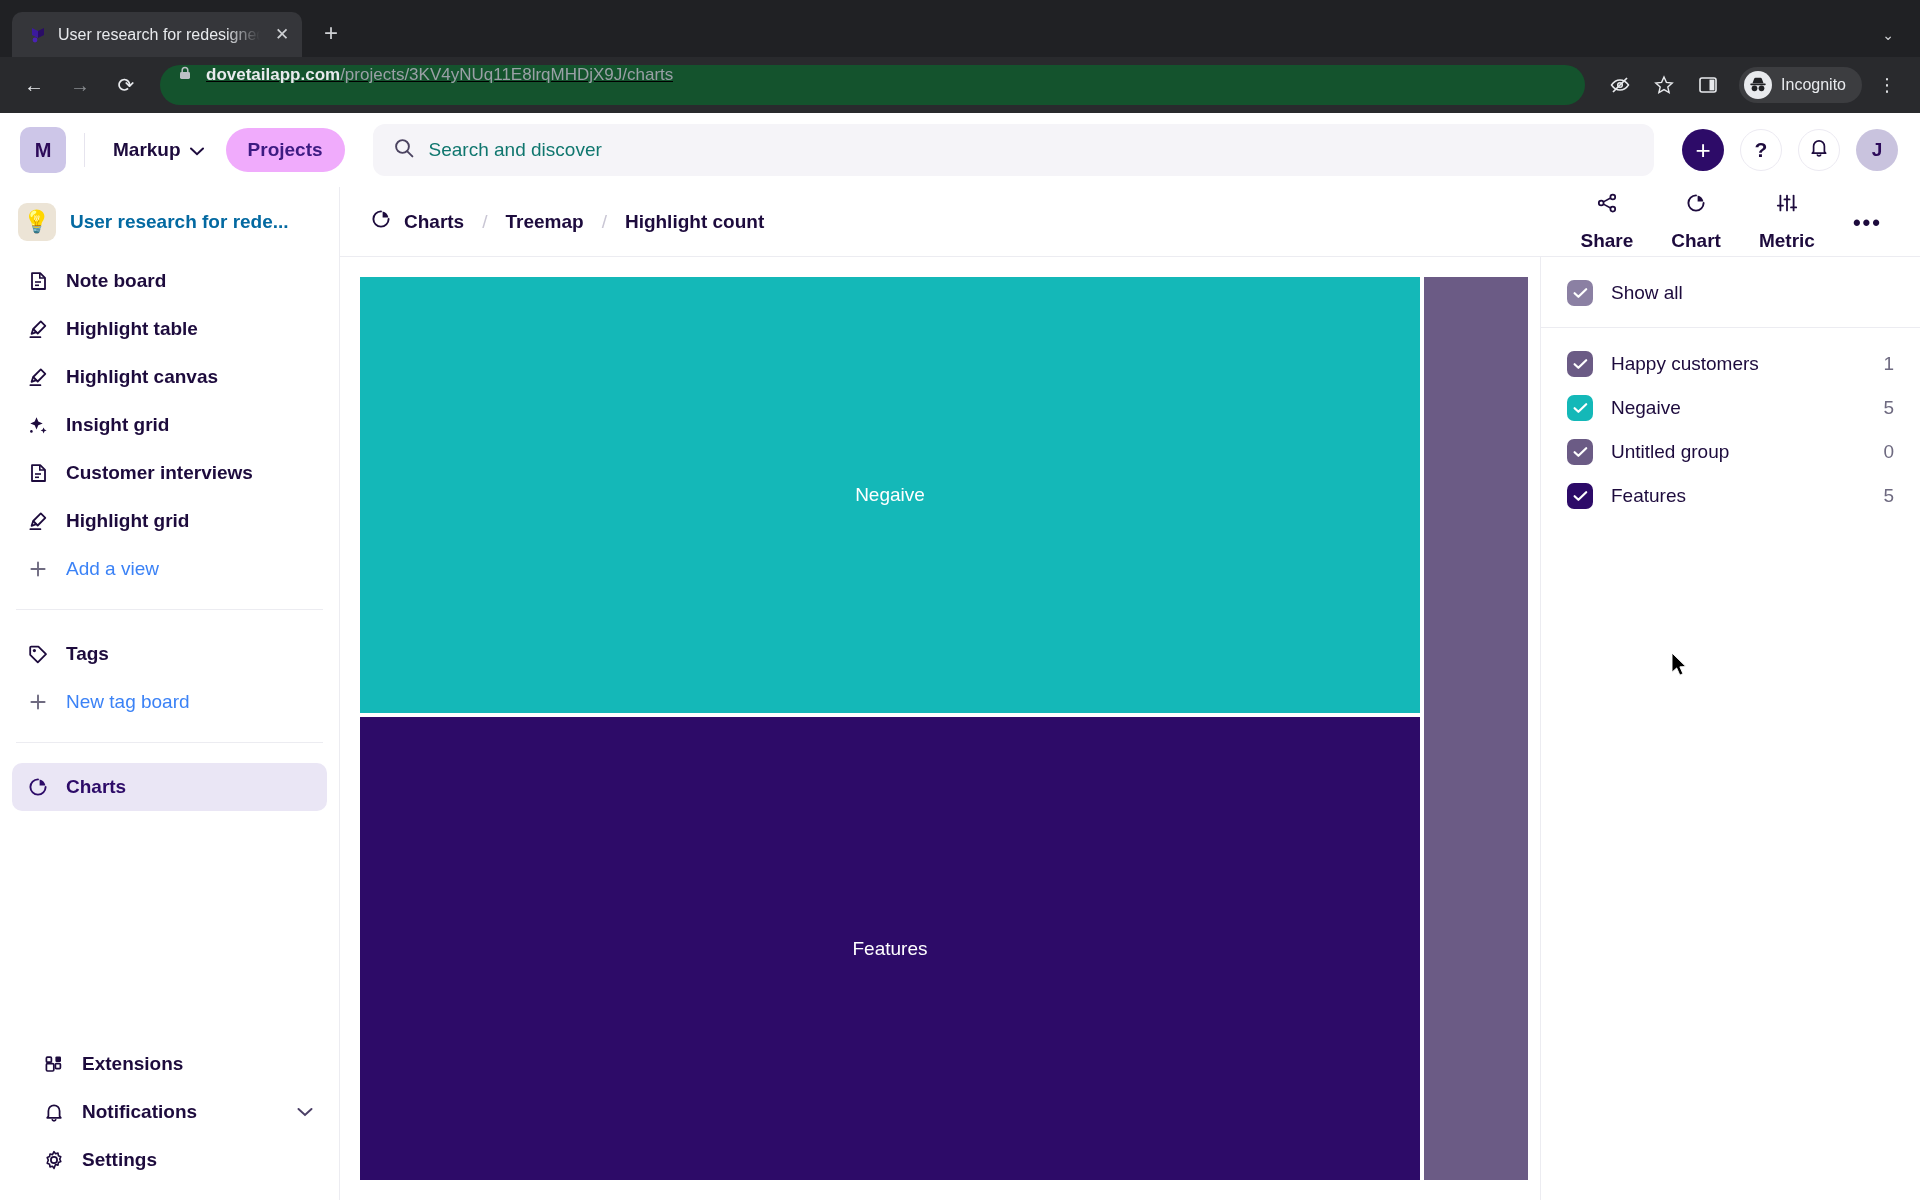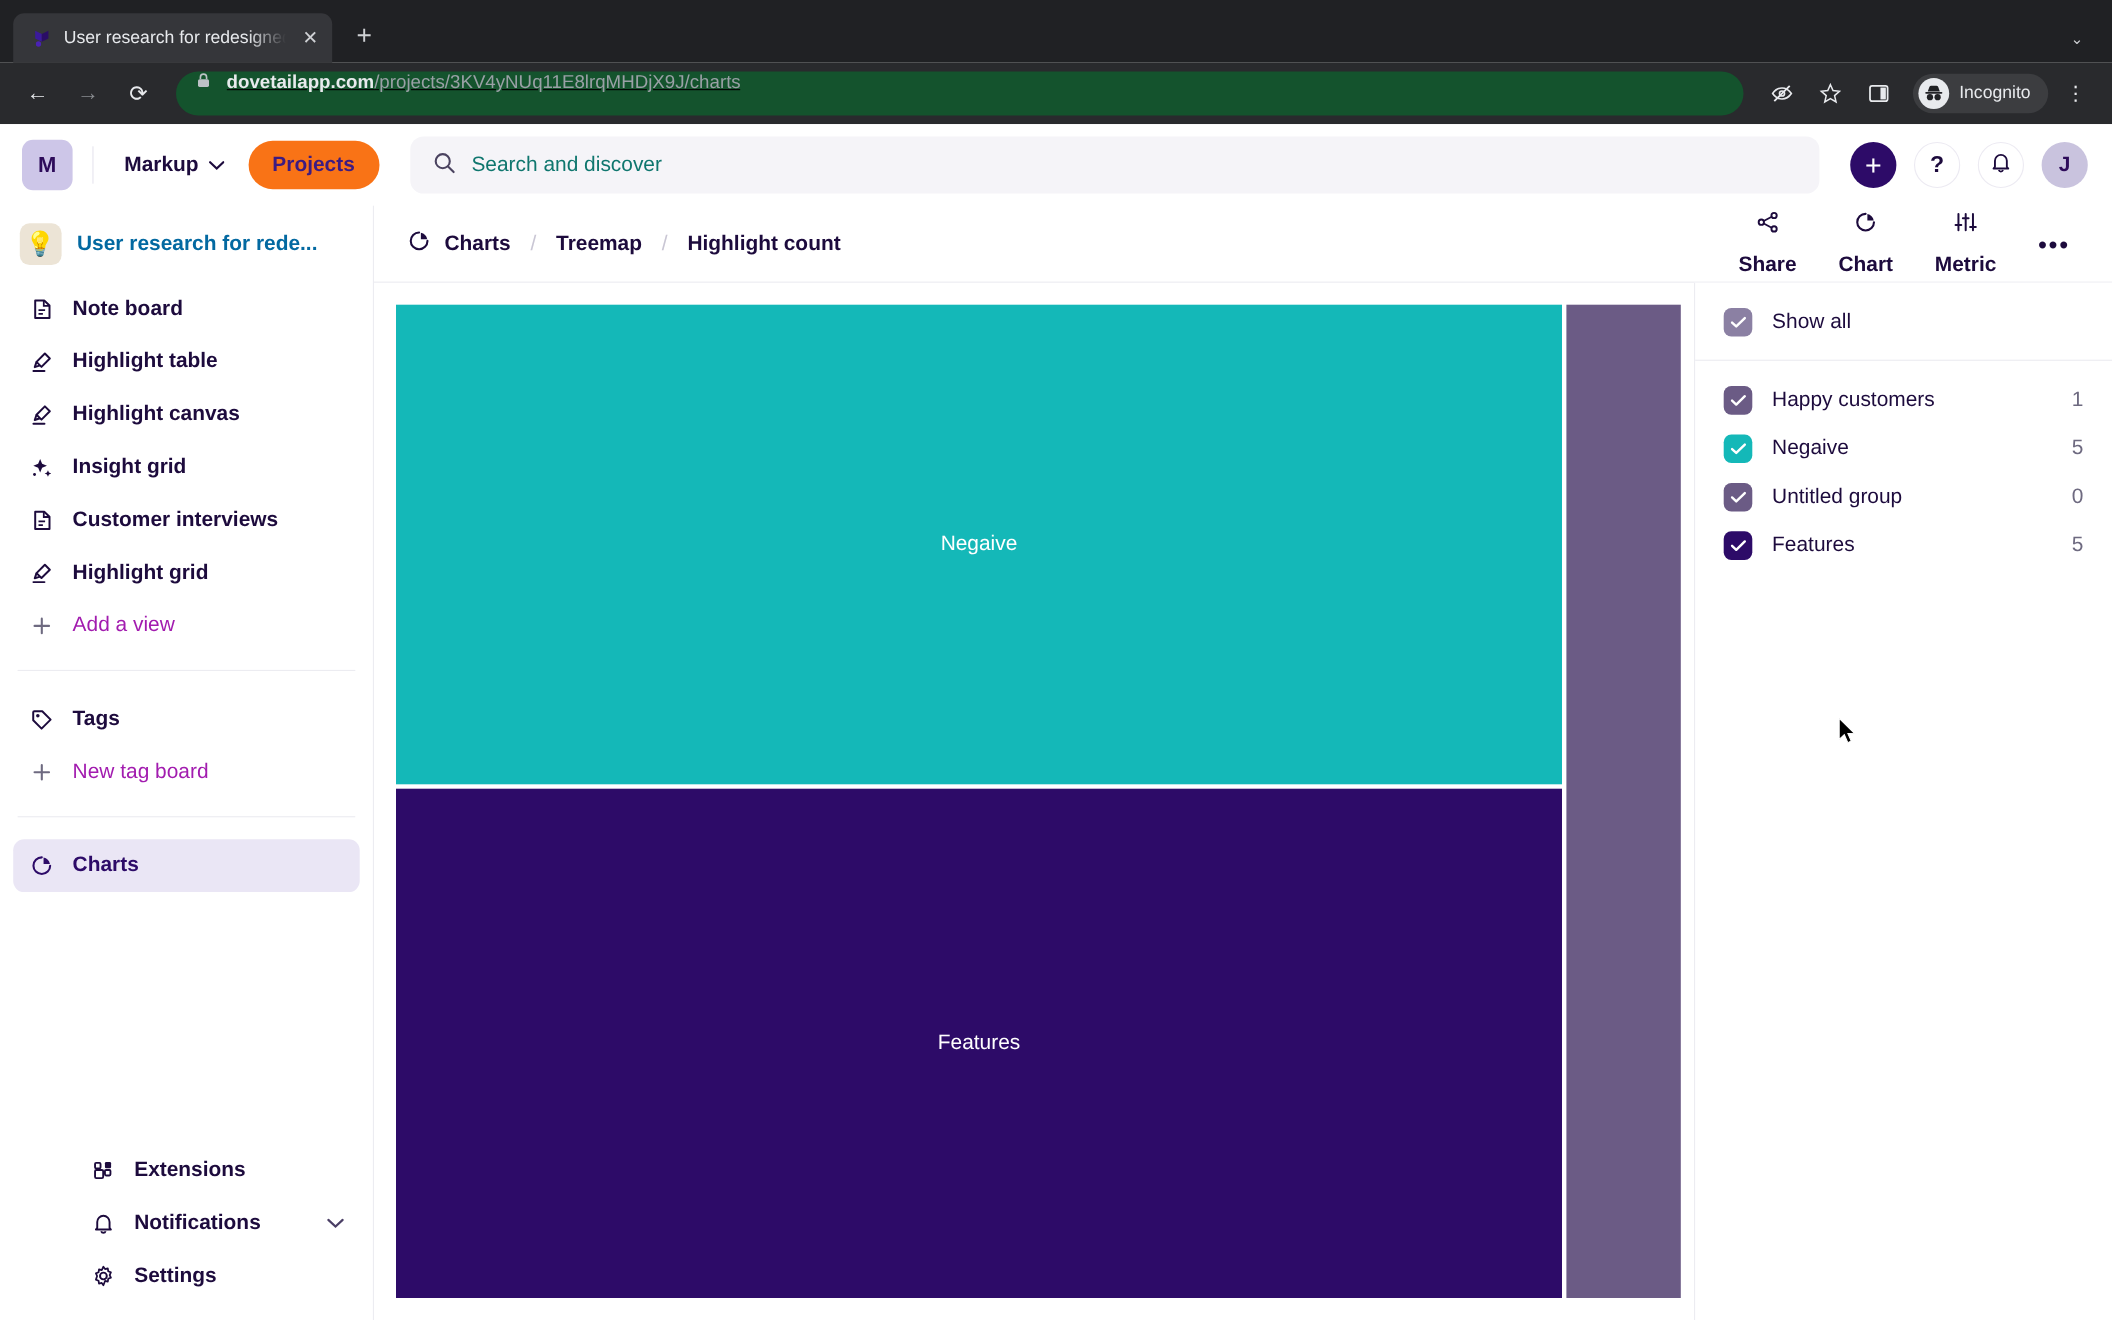--- a/index.html
+++ b/index.html
@@ -71,21 +71,21 @@
     width: 46px; height: 46px; border-radius: 10px; background: #cdc6e8;
     color: #2d0b5a; font-size: 20px; font-weight: 700;
     display: flex; align-items: center; justify-content: center; cursor: pointer; flex: 0 0 auto;
   }
   .hdr-divider { width: 1px; height: 34px; background: #e6e4ee; margin: 0 18px; }
   .ws-name {
     display: flex; align-items: center; gap: 9px; color: #1d0b3d;
     font-size: 19px; font-weight: 700; cursor: pointer; padding: 7px 10px; border-radius: 8px;
   }
   .pill-projects {
-    margin-left: 12px; background: #f97316; color: #3d1b82; font-weight: 700;
+    margin-left: 12px; background: #f0abfc; color: #3d1b82; font-weight: 700;
     font-size: 19px; padding: 11px 22px; border-radius: 22px; cursor: pointer;
   }
   .searchbar {
     flex: 1 1 auto; height: 52px; background: #f5f4f8; border-radius: 12px;
     display: flex; align-items: center; gap: 14px; padding: 0 20px; margin: 0 28px;
     cursor: text; min-width: 0;
   }
   .search-ph { color: #0f766e; font-size: 19px; }
   .hdr-right { display: flex; align-items: center; gap: 16px; flex: 0 0 auto; }
   .circ { width: 42px; height: 42px; border-radius: 50%; display: flex; align-items: center; justify-content: center; cursor: pointer; }
@@ -107,25 +107,25 @@
     display: flex; align-items: center; justify-content: center; font-size: 22px; flex: 0 0 auto;
   }
   .proj-title { font-size: 19px; font-weight: 700; color: #0369a1; white-space: nowrap; overflow: hidden; }
   .nav-list { padding: 4px 12px 0 12px; }
   .nav-item {
     display: flex; align-items: center; gap: 16px; height: 48px;
     padding: 0 14px; border-radius: 10px; cursor: pointer;
     color: #1d0b3d; font-size: 19px; font-weight: 700;
   }
   .nav-item .ico { width: 24px; height: 24px; flex: 0 0 24px; display: flex; align-items: center; justify-content: center; }
-  .nav-item.muted { color: #a21caf; font-weight: 400; text-align: right; }
+  .nav-item.muted { color: #3b82f6; font-weight: 400; text-align: right; }
   .nav-item.active { background: #eae6f5; color: #2d0b68; }
   .sb-sep { height: 1px; background: #ececf1; margin: 16px 16px; }
   .sb-spacer { flex: 1 1 auto; }
-  .sb-bottom { padding: 0 12px 16px 28px; margin-left: 40px; }
+  .sb-bottom { padding: 0 12px 16px 28px; }
   .chev { margin-left: auto; color: #4b3f66; font-size: 14px; }
 
   
   .main { flex: 1 1 auto; display: flex; flex-direction: column; min-width: 0; }
   .chart-toolbar {
     height: 70px; flex: 0 0 70px; display: flex; align-items: center;
     padding: 0 26px 0 26px; border-bottom: 1px solid #ececf1; gap: 0;
   }
   .crumbs { display: flex; align-items: center; gap: 0; }
   .crumb {

